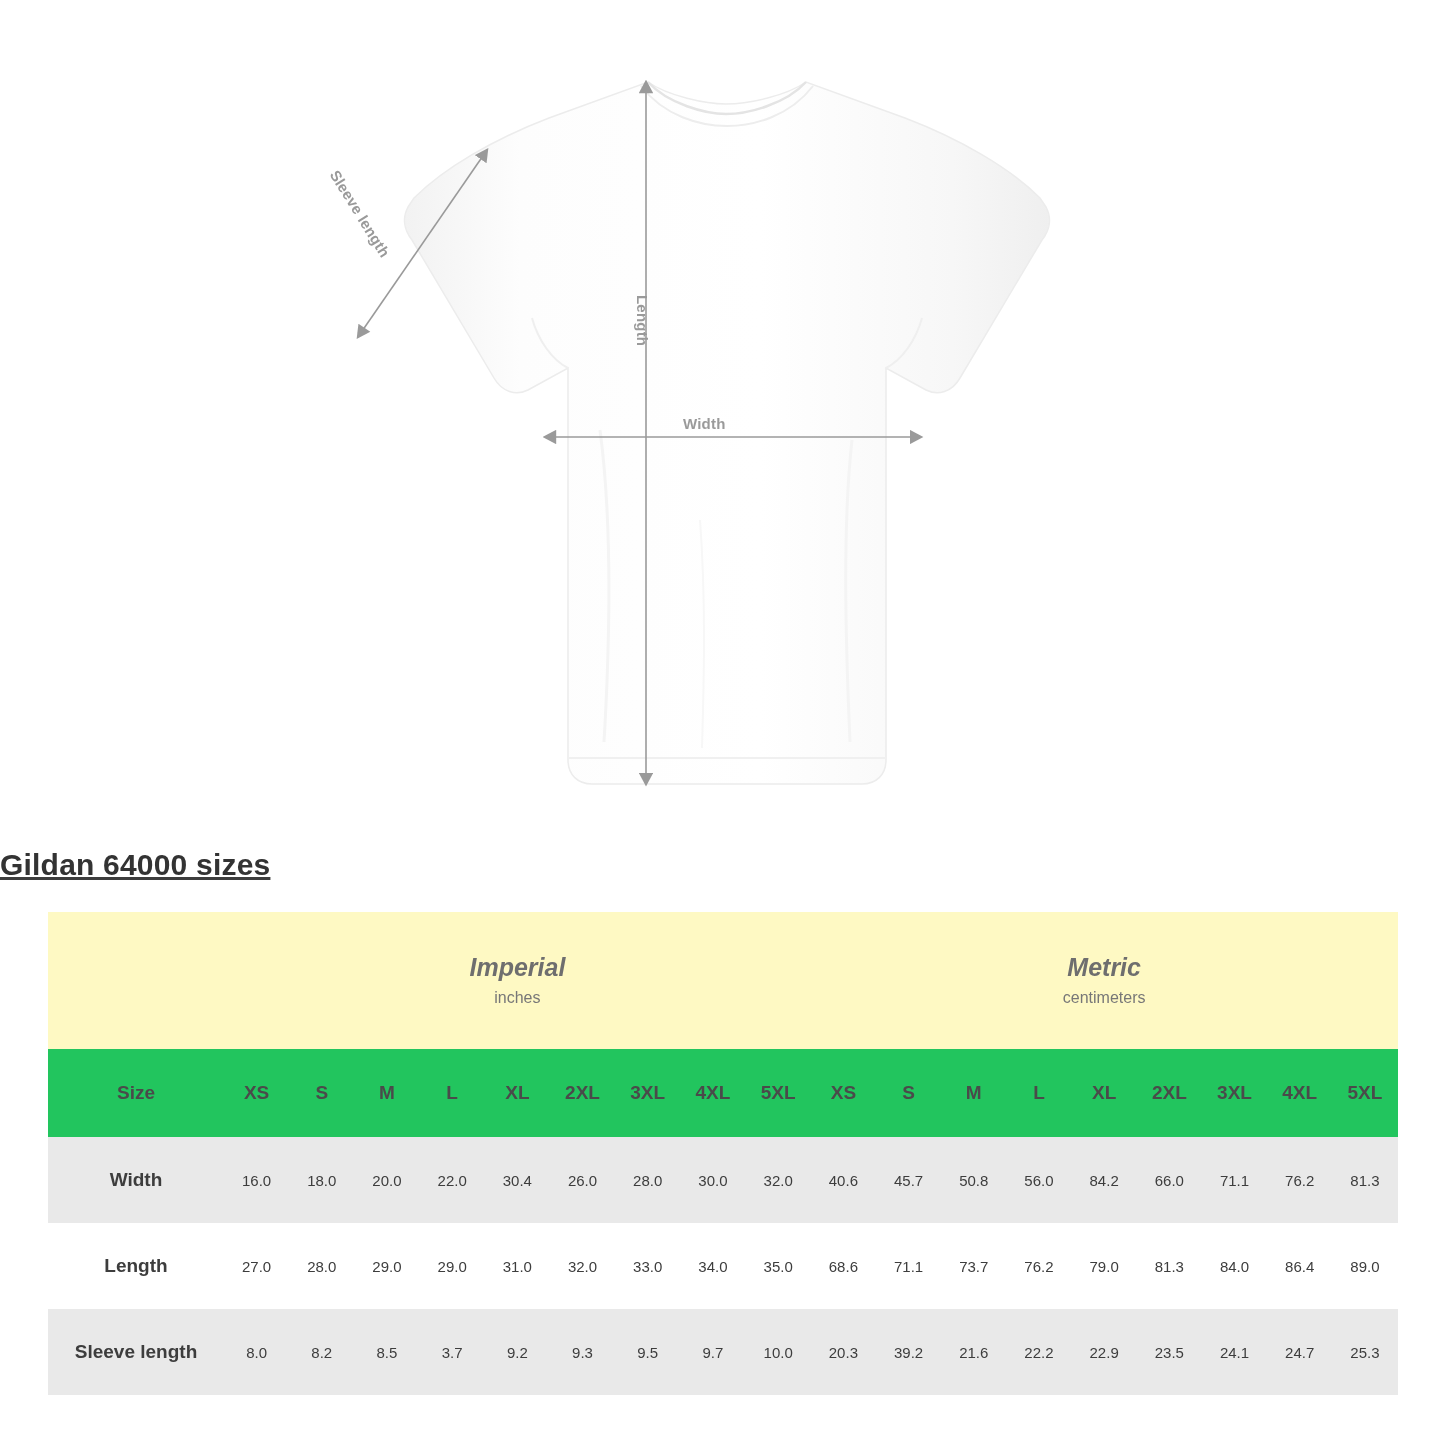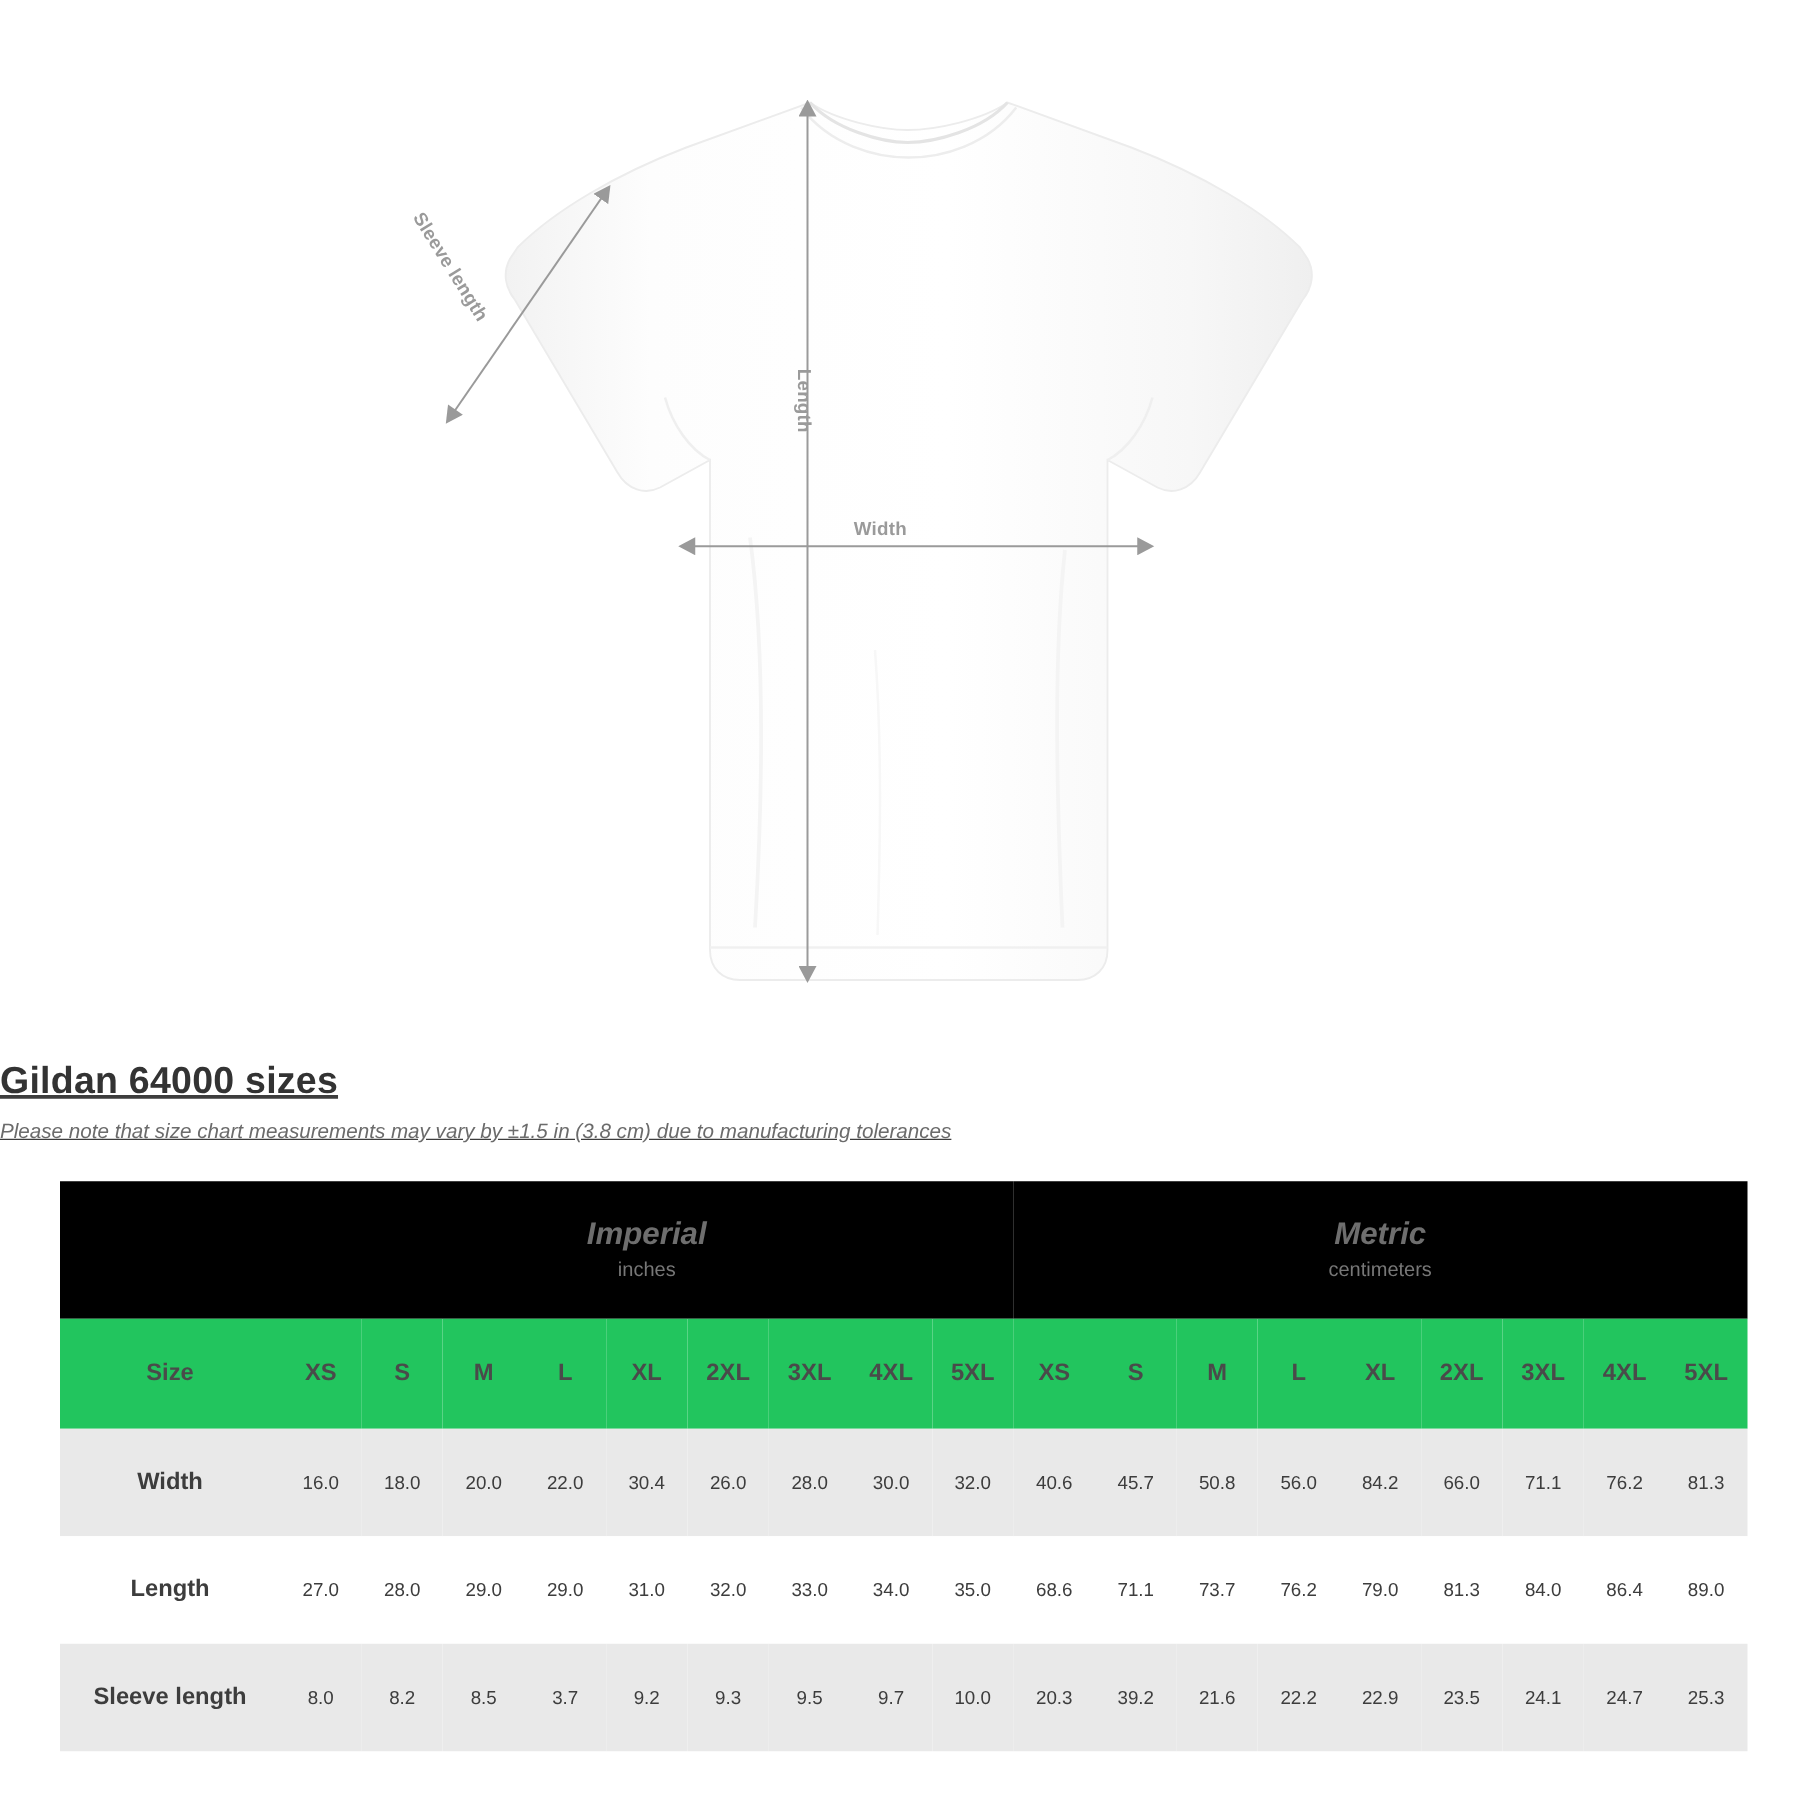--- a/index.html
+++ b/index.html
@@ -85,22 +85,22 @@
     width: 1349px;
     table-layout: fixed;
   }
   table.size-table td,
   table.size-table th {
     border: none;
     text-align: center;
     vertical-align: middle;
   }
   .unit-head td {
-    background: #000000;
-    height: 110px;
+    background: #fef9c3;
+    height: 137px;
     padding: 0;
   }
   .unit-name {
     font-size: 25px;
     font-style: italic;
     font-weight: bold;
     color: #6e6e6e;
     line-height: 1.1;
   }
   .unit-sub {
@@ -200,21 +200,20 @@
       </g>
     </svg>
 
     <div class="dim-label sleeve">Sleeve length</div>
     <div class="dim-label length">Length</div>
     <div class="dim-label width">Width</div>
   </div>
 
   <div class="title-block">
     <h1 class="chart-title">Gildan 64000 sizes</h1>
-    <p class="chart-note">Please note that size chart measurements may vary by ±1.5 in (3.8 cm) due to manufacturing tolerances</p>
   </div>
 
   <div class="table-wrap">
     <table class="size-table">
       <colgroup>
         <col class="label-col">
         <col class="val-col">
           <col class="val-col">
           <col class="val-col">
           <col class="val-col">

